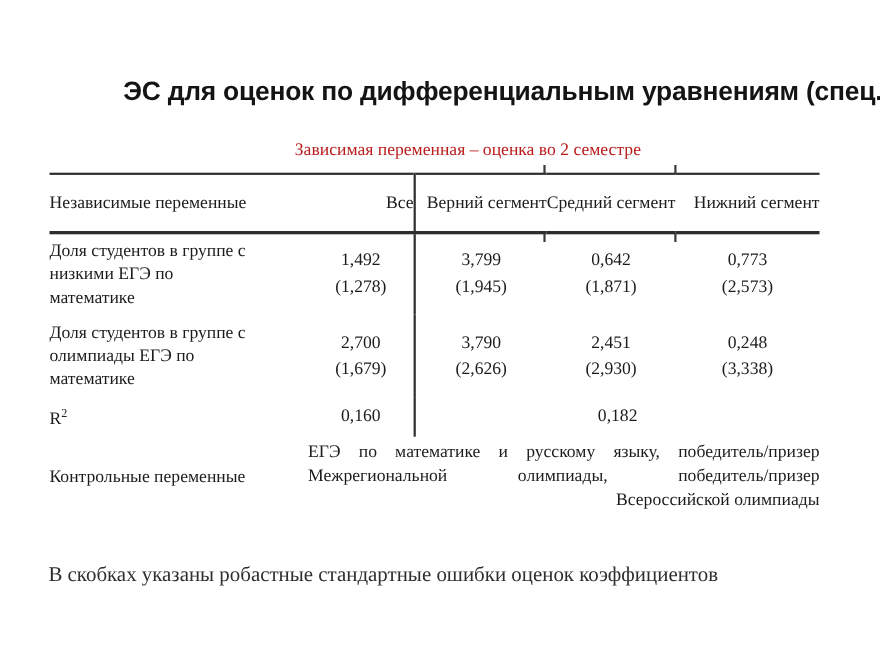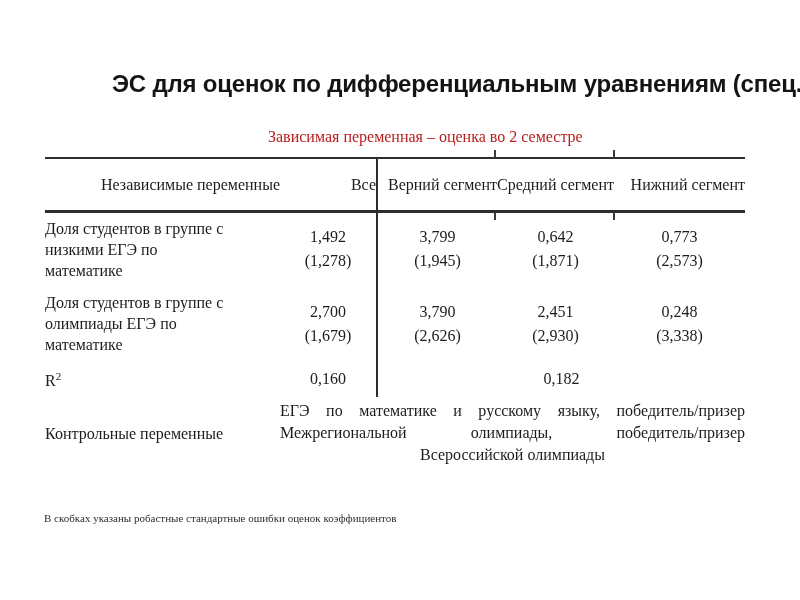--- a/index.html
+++ b/index.html
@@ -17,39 +17,39 @@
     font-size:16px;color:#b91c1c;white-space:nowrap;
   }
   .tablewrap{position:absolute;left:45px;top:157px;width:700px;}
   table.reg{
     border-collapse:collapse;table-layout:fixed;width:700px;
     font-size:16px;color:#1c1c1c;border-top:2px solid #2d2d2d;
   }
   table.reg td,table.reg th{padding:0;font-weight:normal;vertical-align:middle;}
   tr.hdr-row{height:53px;border-bottom:3px solid #2d2d2d;}
   .hdr{text-align:right;line-height:23px;padding:2px 12px;}
-  .hdr-left{text-align:right;padding-left:15px;font-family:Liberation Serif, serif;}
+  .hdr-left{text-align:left;padding-left:15px;font-family:Liberation Serif, serif;}
   .vline{border-left:2px solid #2d2d2d;}
   tr.data-row{height:75px;}
   tr.stat-row1{height:37px;}
   tr.stat-row2{height:36px;}
   tr.ctrl-row{height:72px;}
   td.lbl{text-align:left;padding:4px 4px 4px 15px;line-height:21px;}
   td.val{text-align:center;padding-right:20px;line-height:24px;}
   td.val .coef,td.val .se{display:block;}
   td.statval{text-align:center;padding-right:20px;}
   td.statspan{text-align:center;padding-right:30px;}
   td.ctrl{padding:3px 2px 3px 8px;line-height:22px;vertical-align:middle;margin-top:28px;}
   .just{text-align:justify;text-align-last:justify;}
-  .leftline{text-align:center;}
+  .leftline{text-align:right;}
   .line{display:block;}
   sup{font-size:11px;}
   .footnote{
     position:absolute;left:44px;top:512px;
-    font-size:11px;color:#2e2e2e;white-space:nowrap;
+    font-size:19px;color:#2e2e2e;white-space:nowrap;
   }
   .tick{position:absolute;width:2px;height:8px;background:#3a3a3a;}
 </style>
 </head>
 <body>
 
 <div class="slide">
 
   <div class="title">ЭС для оценок по дифференциальным уравнениям (спец.2)</div>
 

